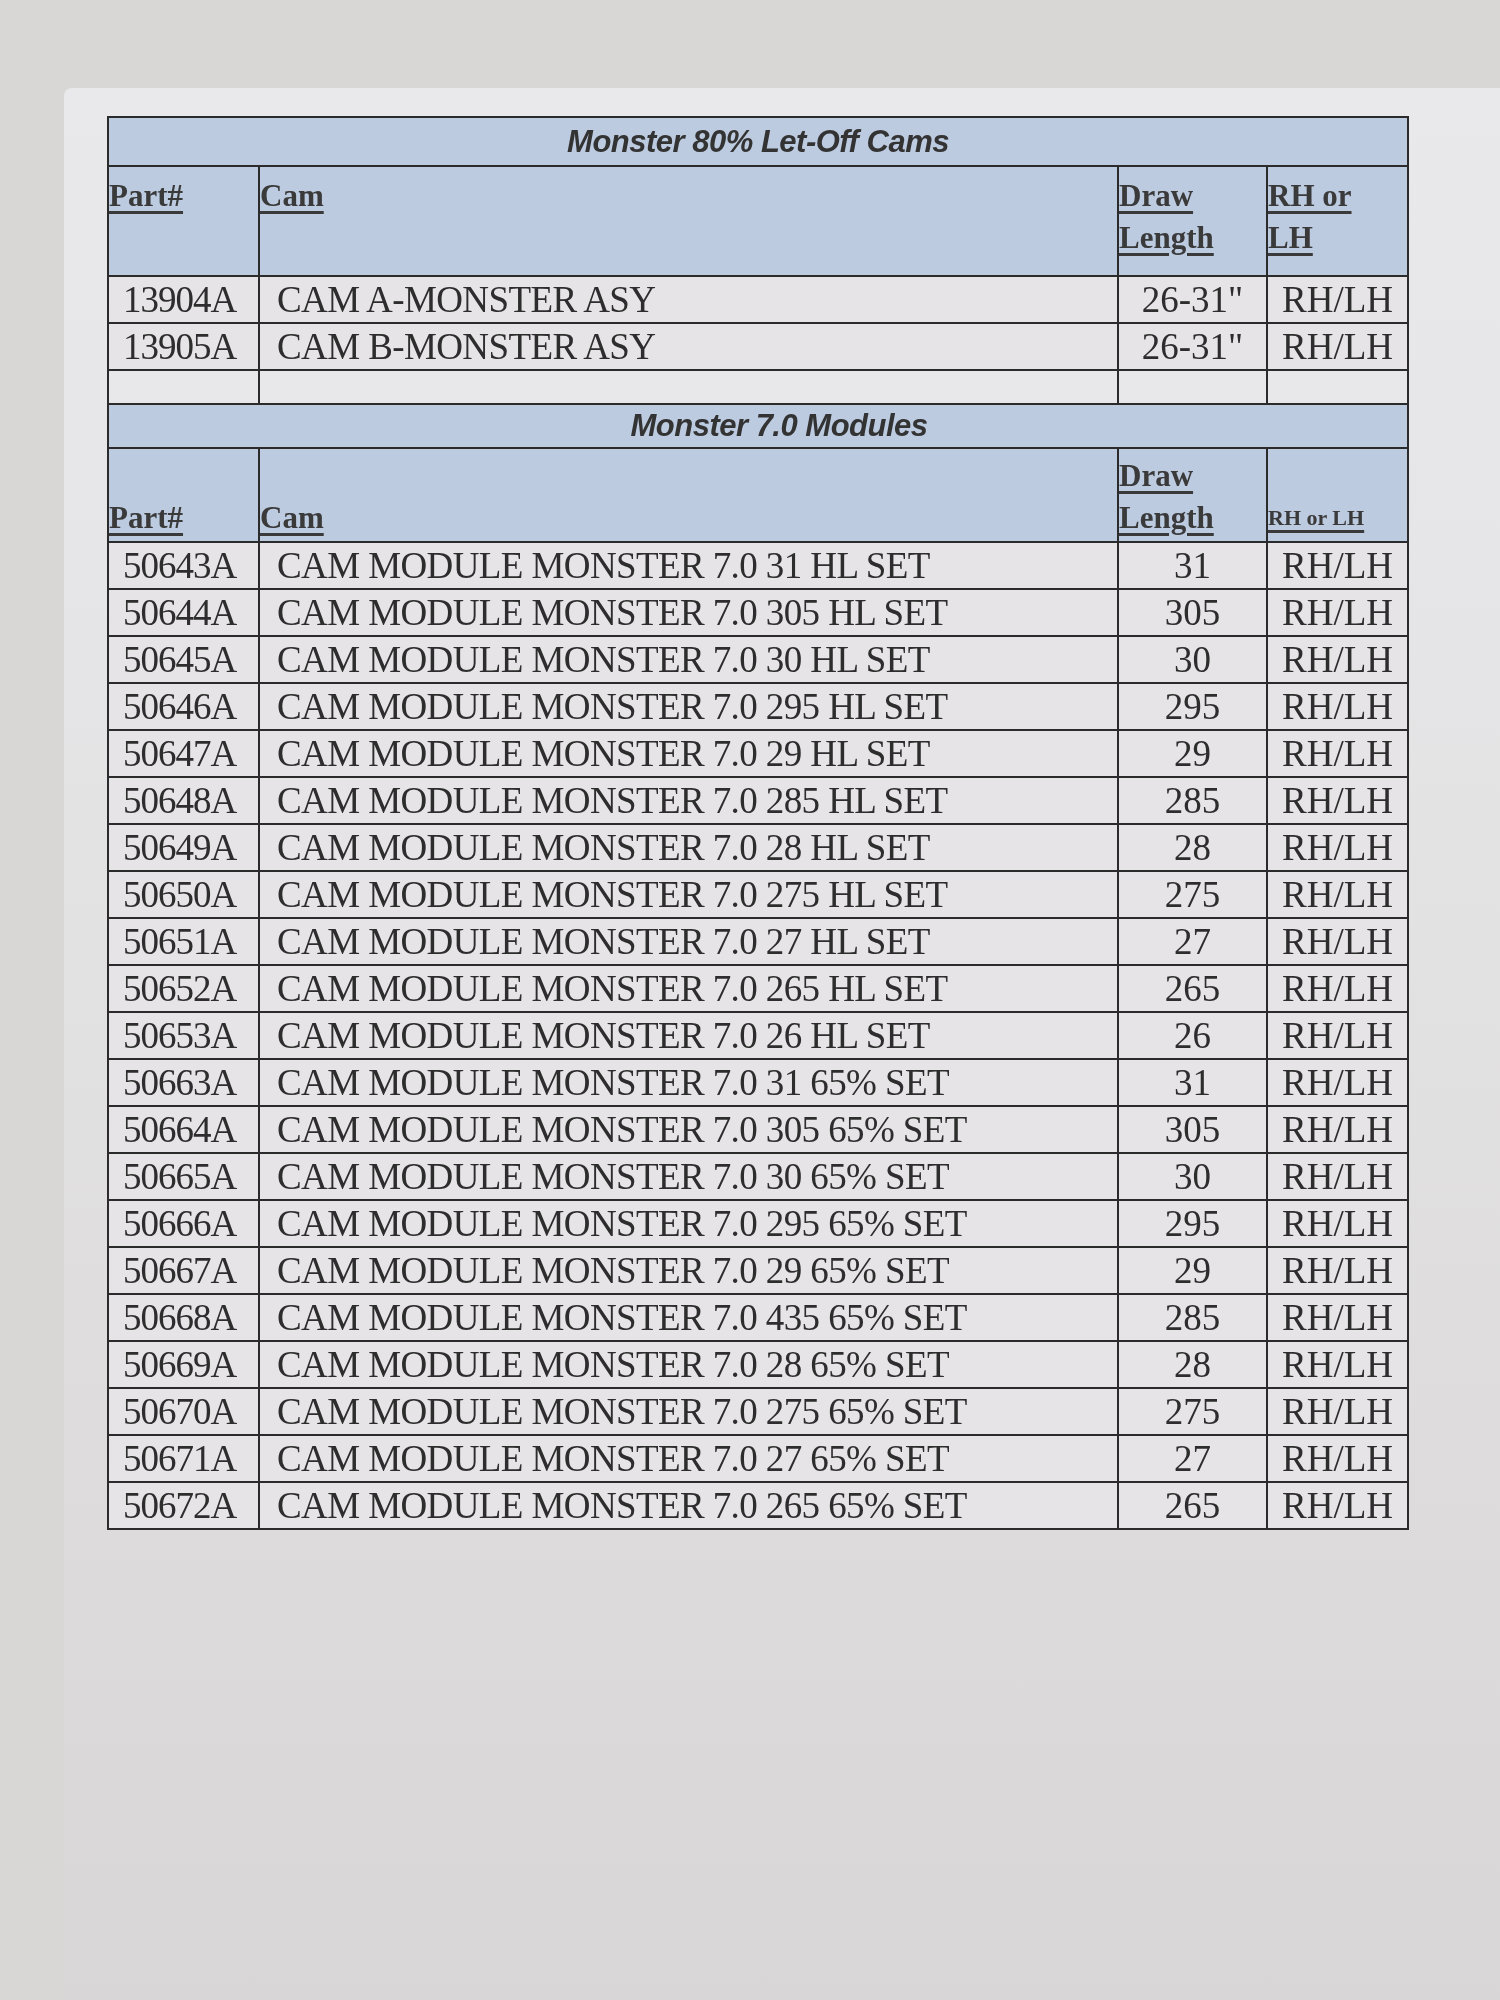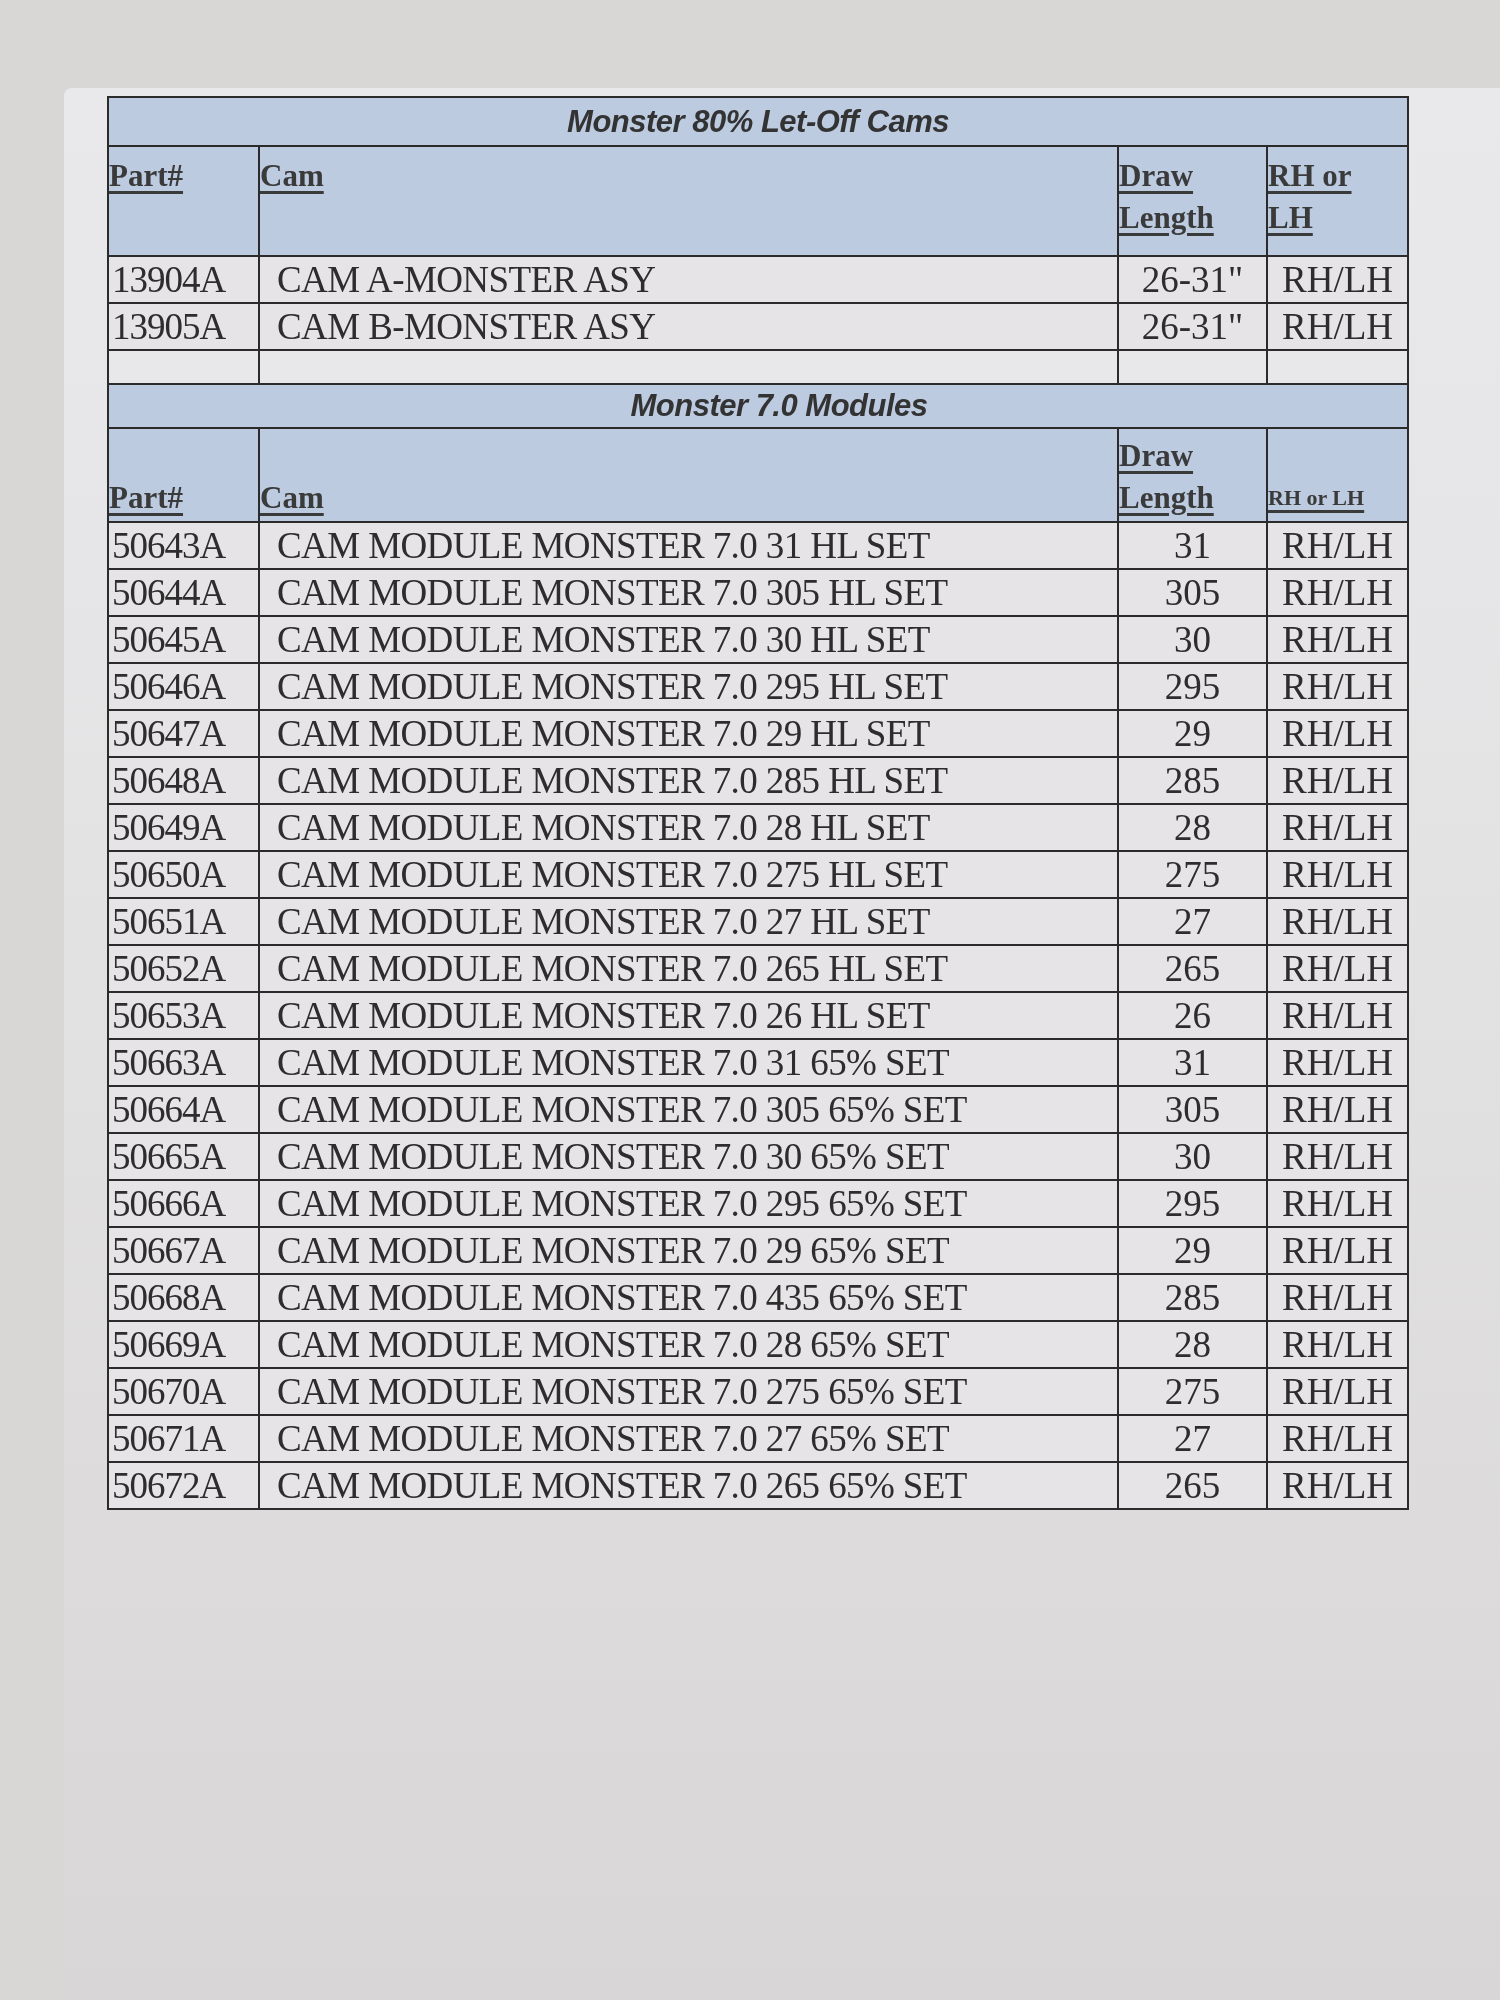--- a/index.html
+++ b/index.html
@@ -8,21 +8,21 @@
       background: #d9d7d5;
       position: relative;
       font-family: "Liberation Serif", serif;
     }
     .paper {
       position: absolute; left: 64px; top: 88px; width: 1436px; height: 1912px;
       background: linear-gradient(180deg, #e9e9ec 0%, #e4e3e4 40%, #d8d6d6 100%);
       border-top-left-radius: 8px;
     }
     .doc-table {
-      position: absolute; left: 107px; top: 96px;
+      position: absolute; left: 107px; top: 116px;
       width: 1300px;
       border-collapse: collapse;
       table-layout: fixed;
       color: #2d2d2d;
     }
     .doc-table col.c-part { width: 151px; }
     .doc-table col.c-cam { width: 859px; }
     .doc-table col.c-draw { width: 149px; }
     .doc-table col.c-hand { width: 141px; }
     .doc-table td, .doc-table th {
@@ -52,21 +52,21 @@
     .sec2 .hdr { height: 90px; vertical-align: bottom; padding-bottom: 2px; line-height: 42px; }
     .row td {
       background: #e6e4e6;
       font-size: 37px;
       height: 45px;
       line-height: 45px;
       white-space: nowrap;
       overflow: hidden;
     }
     .sec1 .row td { height: 45px; }
-    .row td.part { padding-left: 3px; letter-spacing: -1px; }
+    .row td.part { padding-left: 14px; letter-spacing: -1px; }
     .row td.cam { padding-left: 17px; letter-spacing: -0.6px; }
     .row td.draw, .row td.hand { text-align: center; }
     .row.empty td { height: 32px; background: #e8e7e9; }
   </style>
 </head>
 <body>
 
 <div class="paper"></div>
 
 <table class="doc-table">

